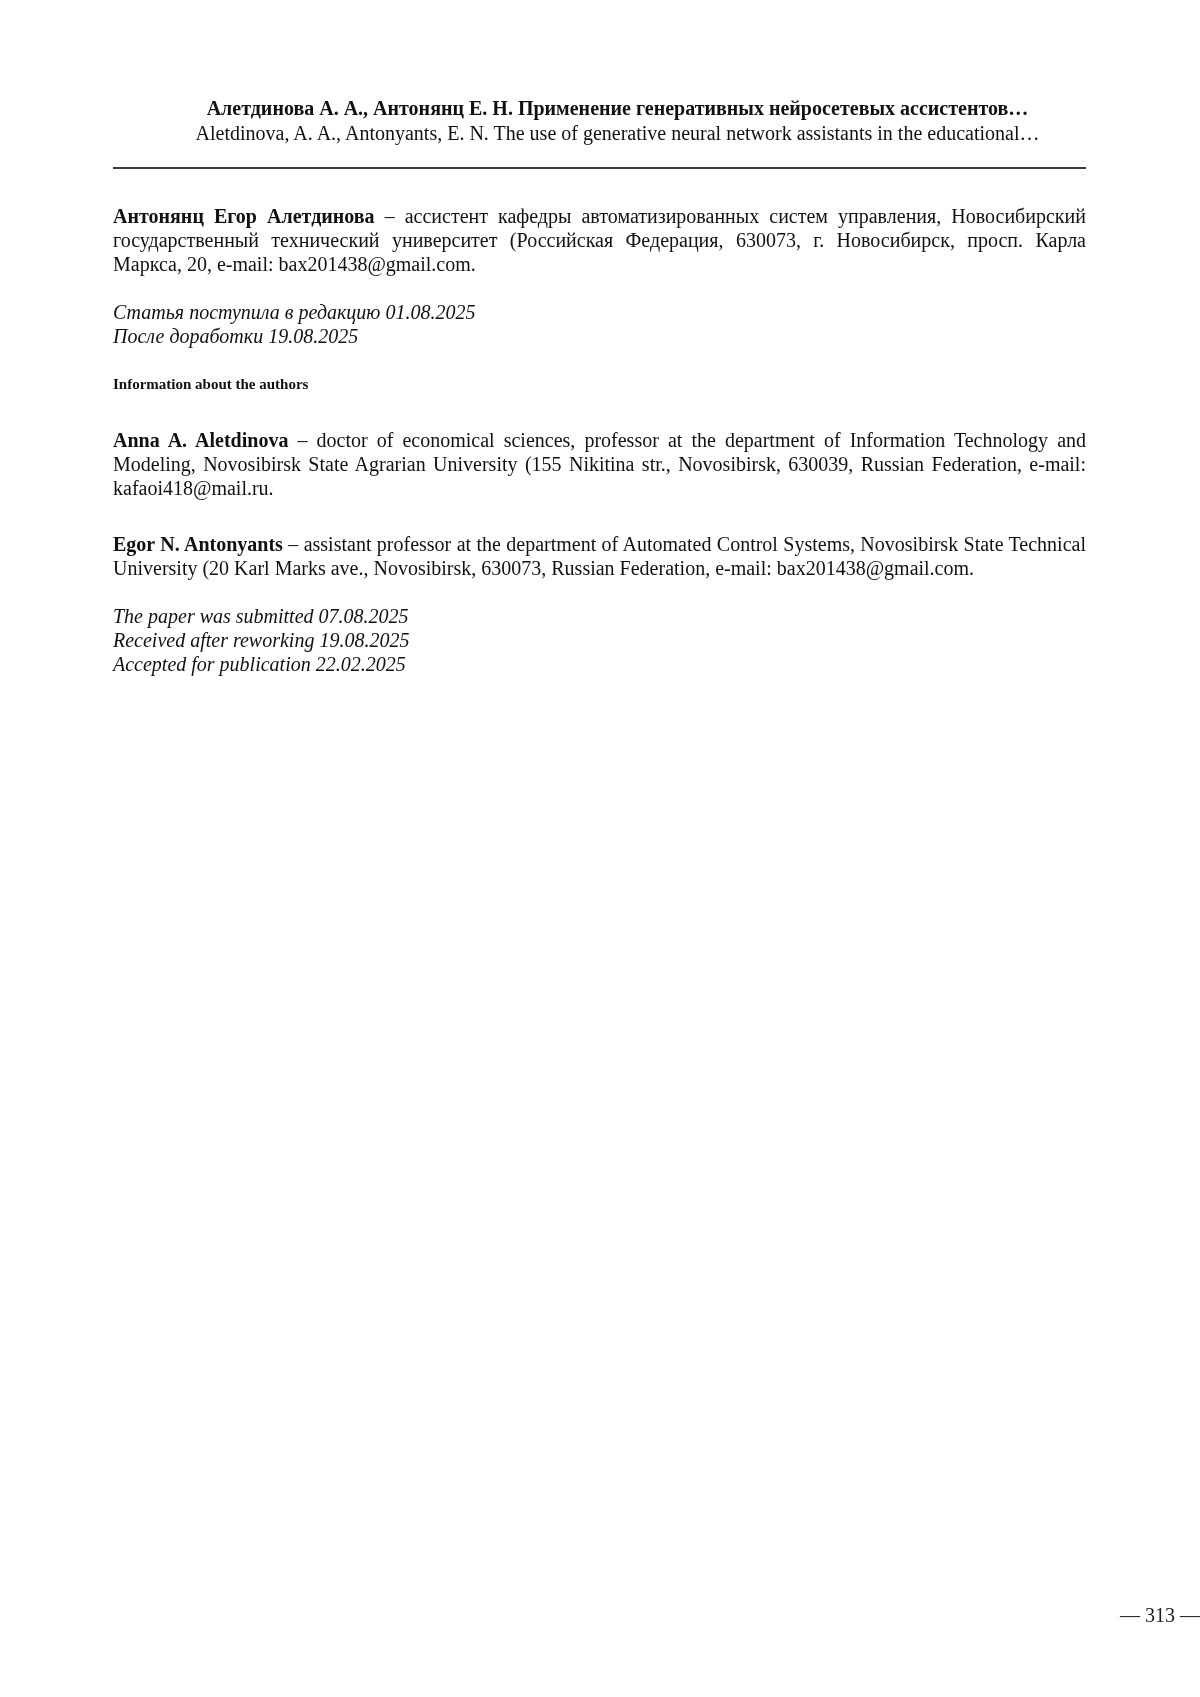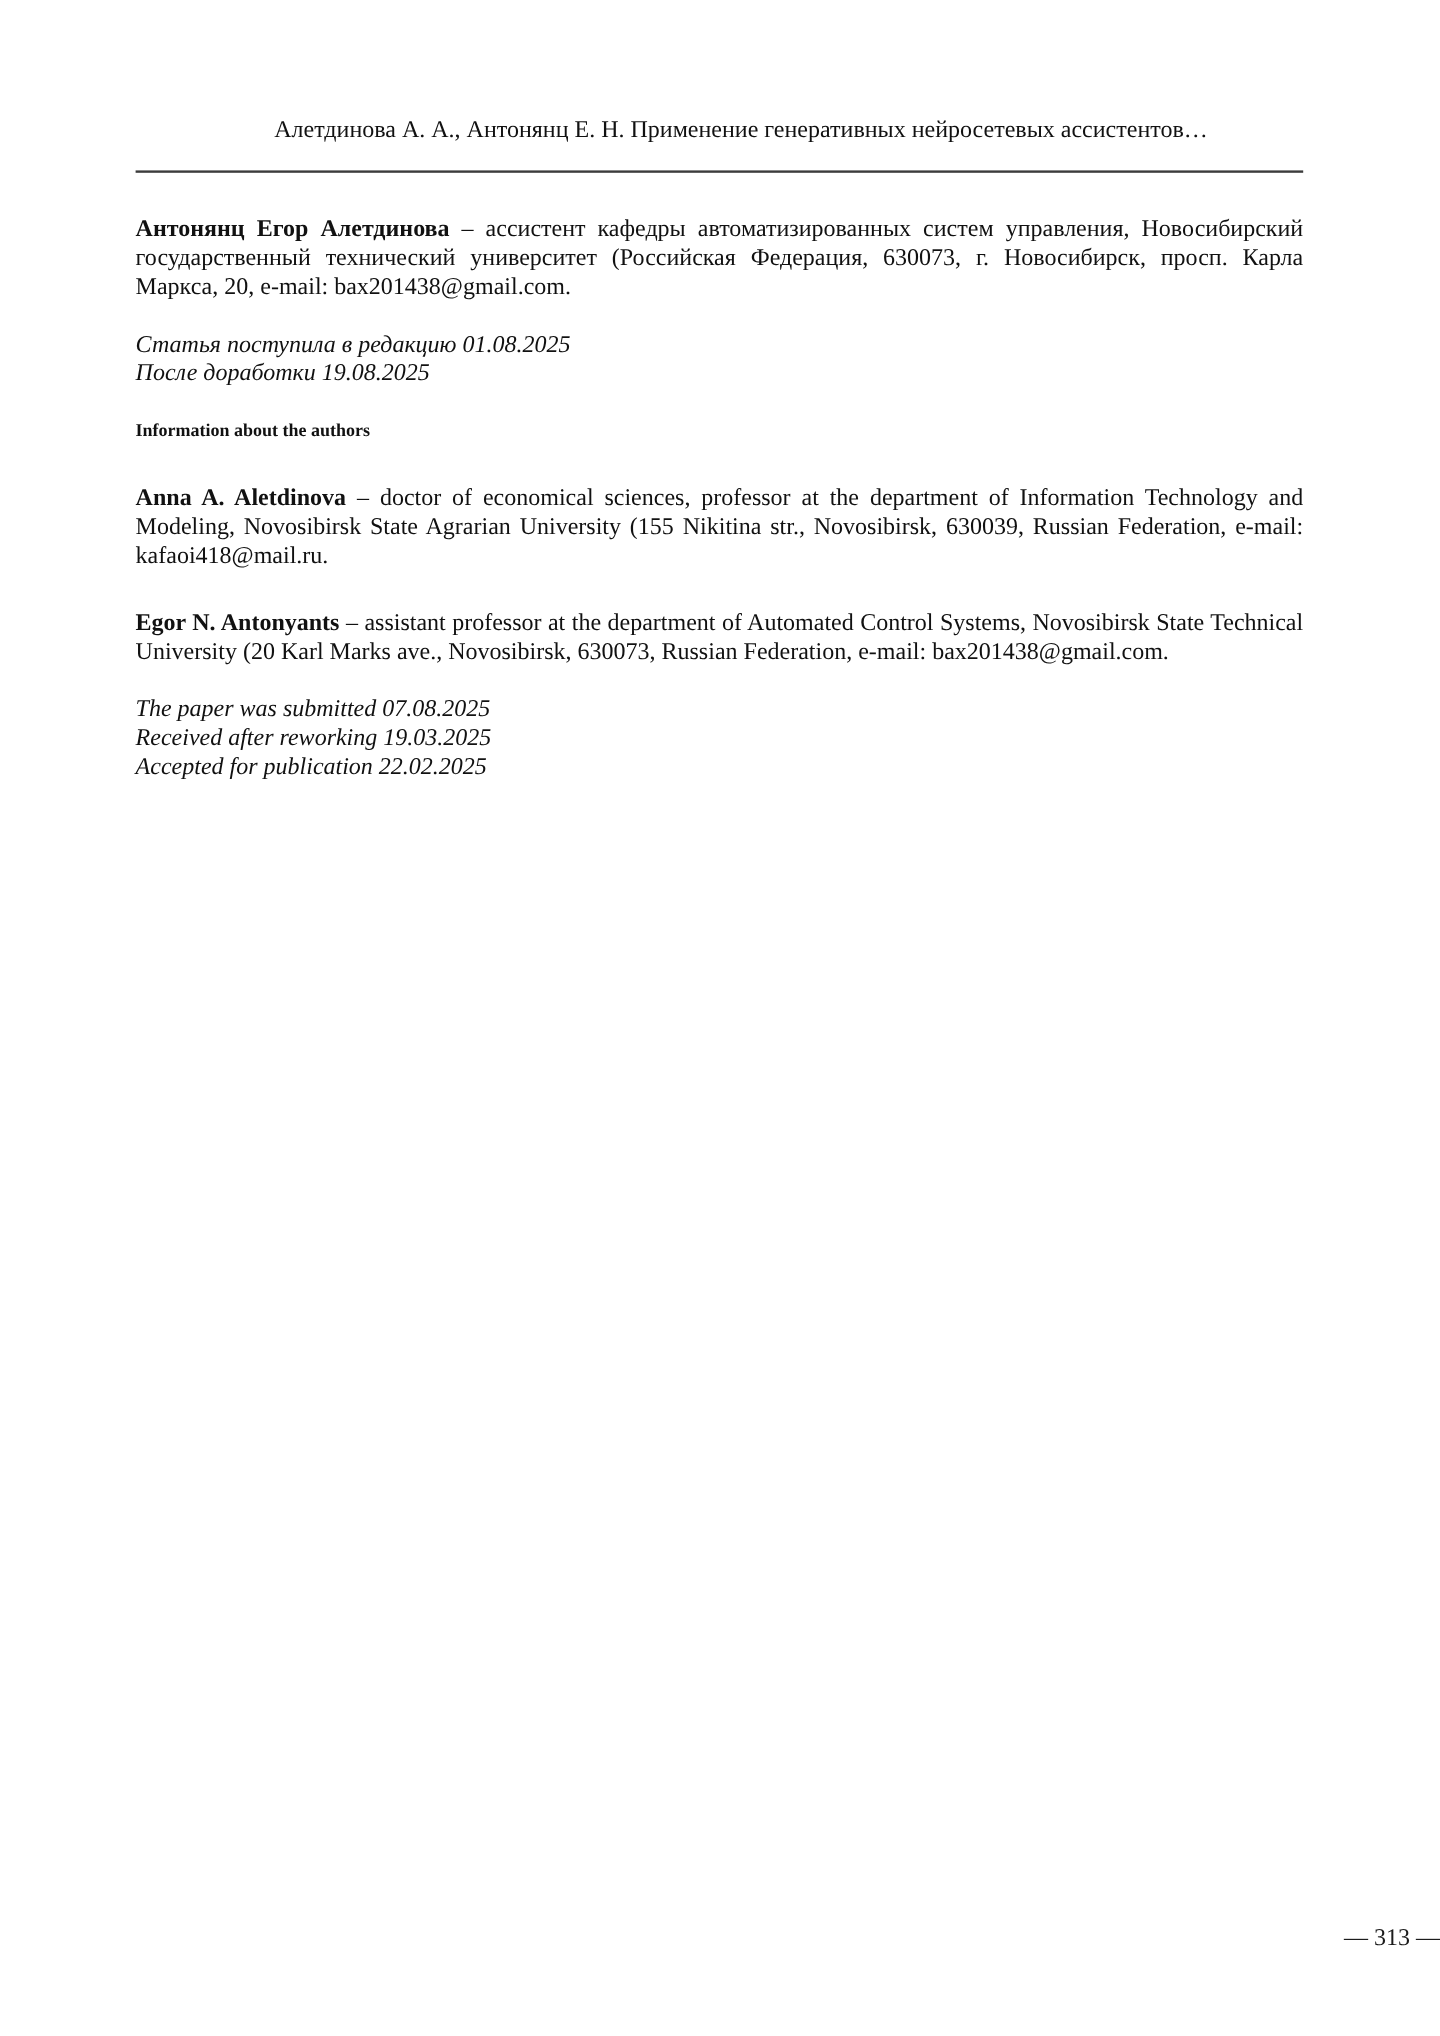--- a/index.html
+++ b/index.html
@@ -23,21 +23,21 @@
     width: 973px;
   }
   .running-head {
     margin-top: 96px;
     padding-left: 36px;
     text-align: center;
     font-size: 20px;
     line-height: 25px;
   }
   .rh-ru {
-    font-weight: normal;
+    font-weight: bold;
   }
   .rh-en {
     font-weight: normal;
   }
   .rule {
     margin: 21px 0 0 0;
     border: none;
     height: 2px;
     background: #3c3c3c;
   }
@@ -75,39 +75,40 @@
   }
 </style>
 </head>
 <body>
 
 <div class="page">
   <div class="content">
 
     <header class="running-head">
       <div class="rh-ru">Алетдинова А. А., Антонянц Е. Н. Применение генеративных нейросетевых ассистентов…</div>
+      <div class="rh-en">Aletdinova, A. A., Antonyants, E. N. The use of generative neural network assistants in the educational…</div>
     </header>
 
     <hr class="rule">
 
     <p class="para bio-ru" lang="ru"><span class="author-name">Антонянц Егор Алетдинова</span><span> – ассистент кафедры автоматизированных систем управления, Новосибирский государственный технический университет (Российская Федерация, 630073, г. Новосибирск, просп. Карла Маркса, 20, e-mail: bax201438@gmail.com.</span></p>
 
     <div class="dates" lang="ru">
       <div class="date-line">Статья поступила в редакцию 01.08.2025</div>
       <div class="date-line">После доработки 19.08.2025</div>
     </div>
 
     <h2 class="section-heading" lang="en">Information about the authors</h2>
 
     <p class="para bio-en" lang="en"><span class="author-name">Anna A. Aletdinova</span><span> – doctor of economical sciences, professor at the department of Information Technology and Modeling, Novosibirsk State Agrarian University (155 Nikitina str., Novosibirsk, 630039, Russian Federation, e-mail: kafaoi418@mail.ru.</span></p>
 
     <p class="para bio-en" lang="en"><span class="author-name">Egor N. Antonyants</span><span> – assistant professor at the department of Automated Control Systems, Novosibirsk State Technical University (20 Karl Marks ave., Novosibirsk, 630073, Russian Federation, e-mail: bax201438@gmail.com.</span></p>
 
     <div class="dates" lang="en">
       <div class="date-line">The paper was submitted 07.08.2025</div>
-      <div class="date-line">Received after reworking 19.03.2025</div>
+      <div class="date-line">Received after reworking 19.08.2025</div>
       <div class="date-line">Accepted for publication 22.02.2025</div>
     </div>
 
   </div>
 
   <div class="page-number">— 313 —</div>
 </div>
 
 </body></html>

